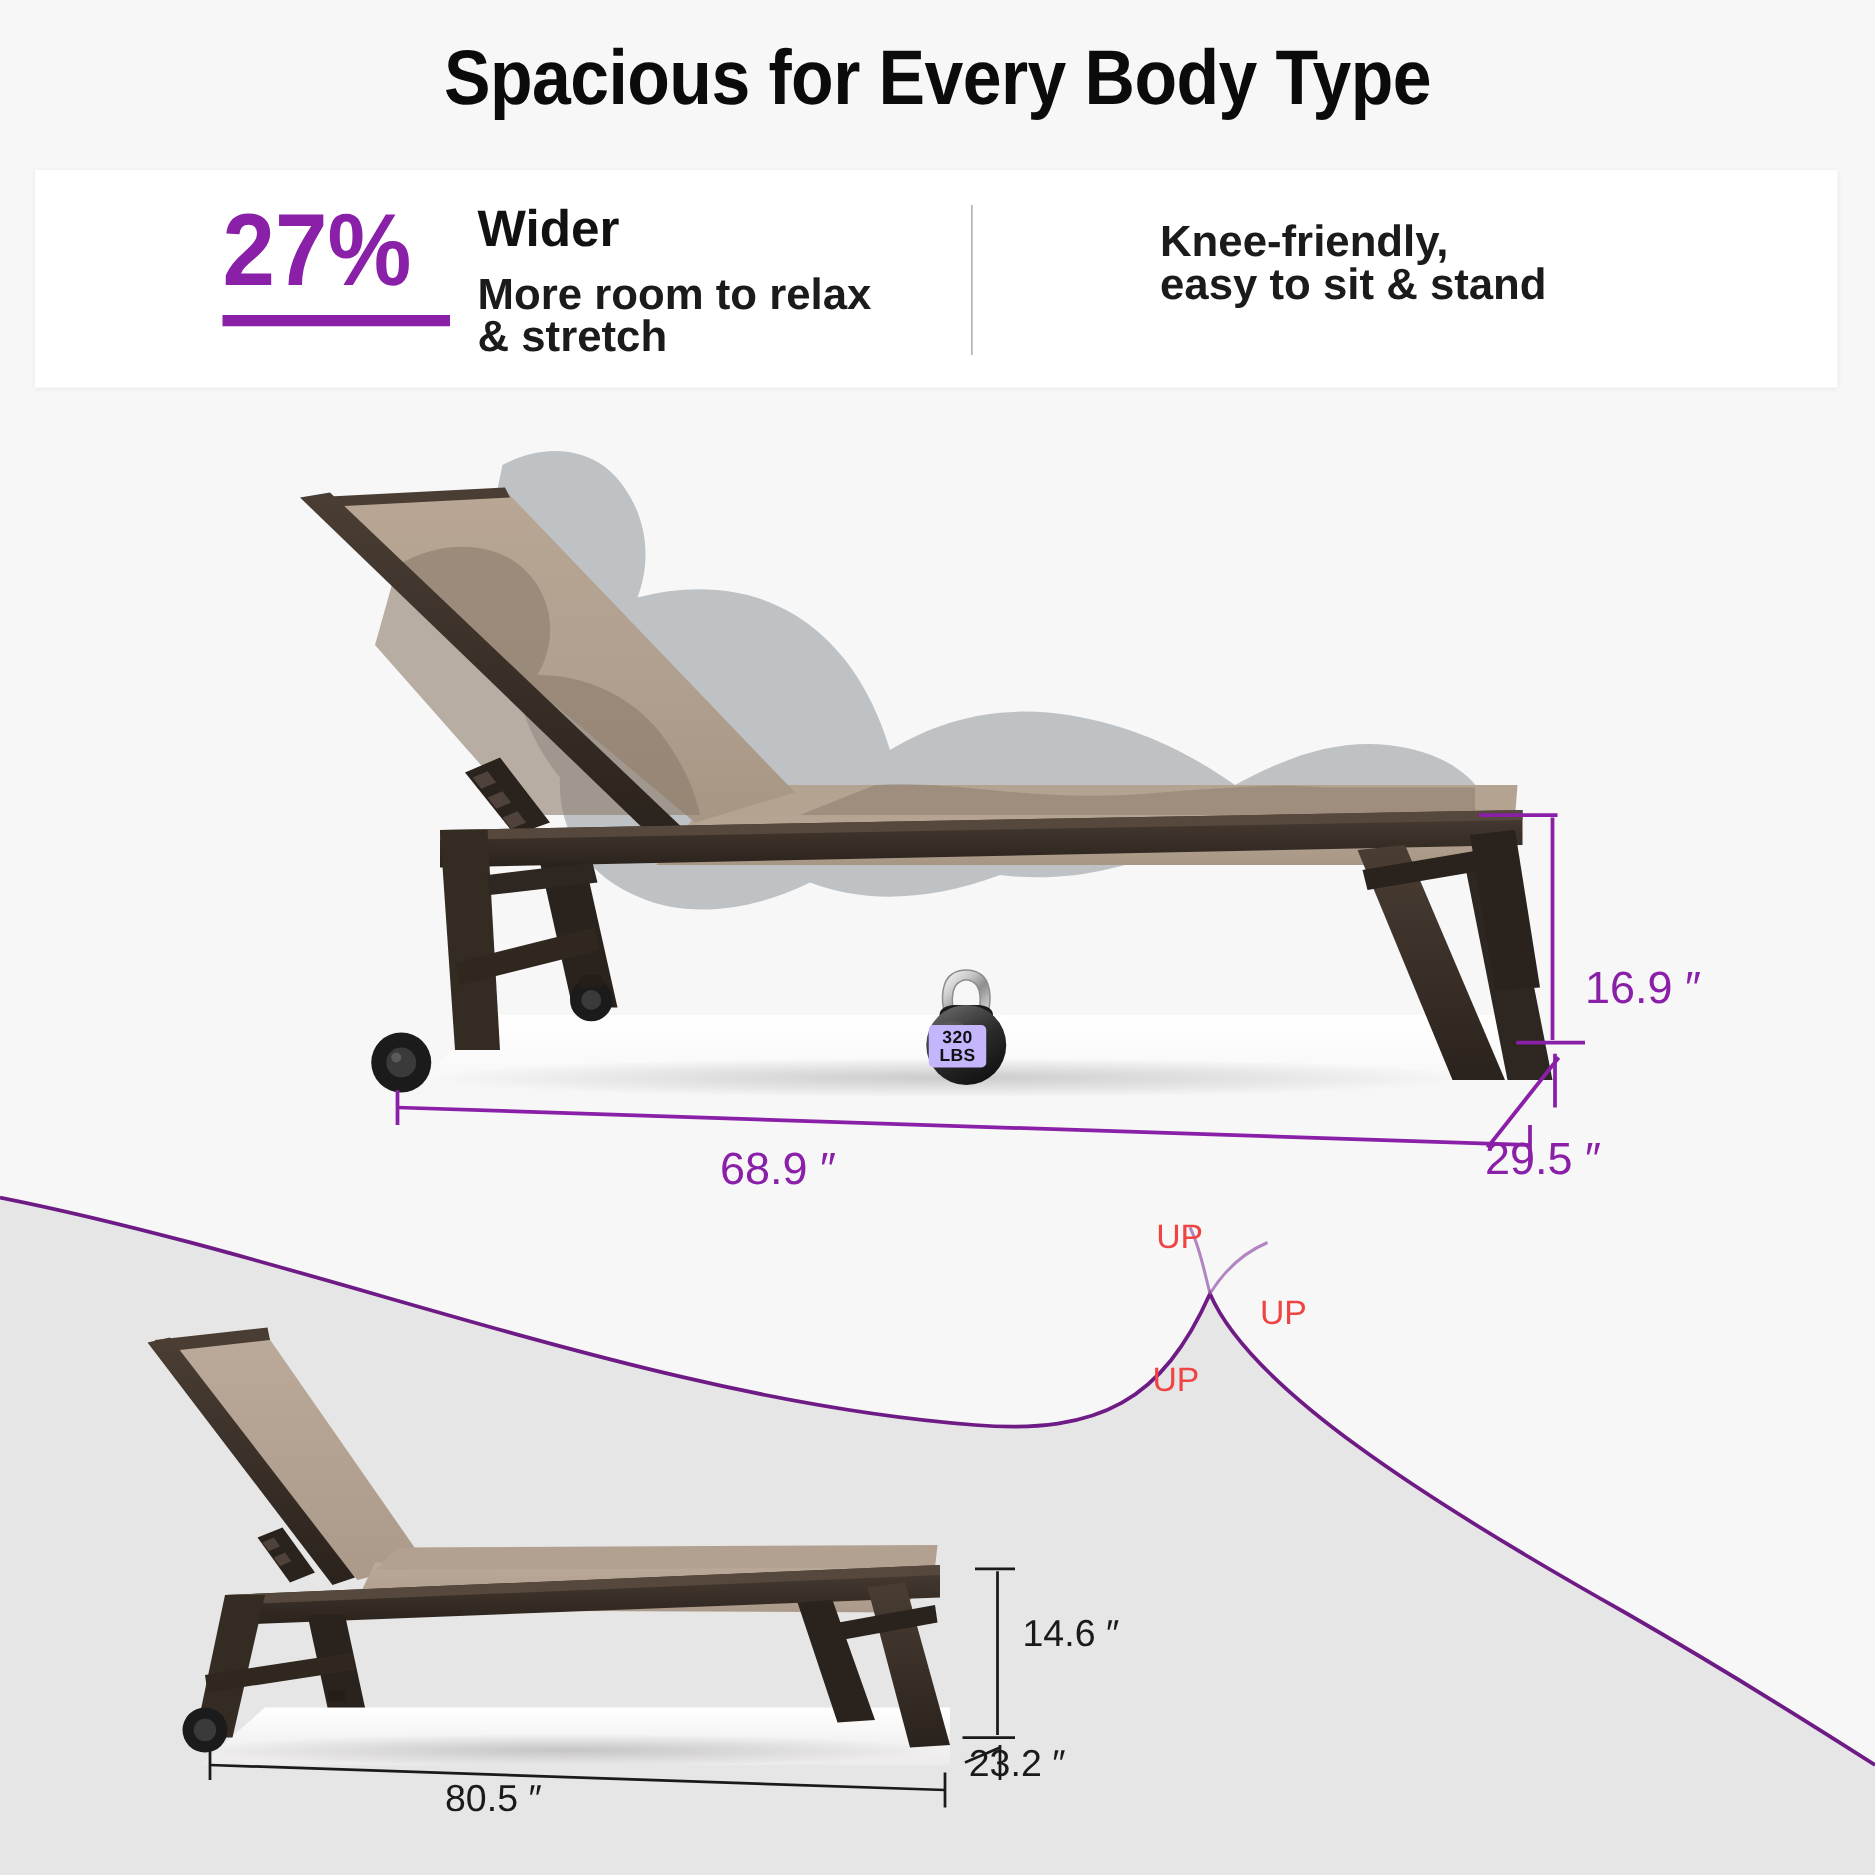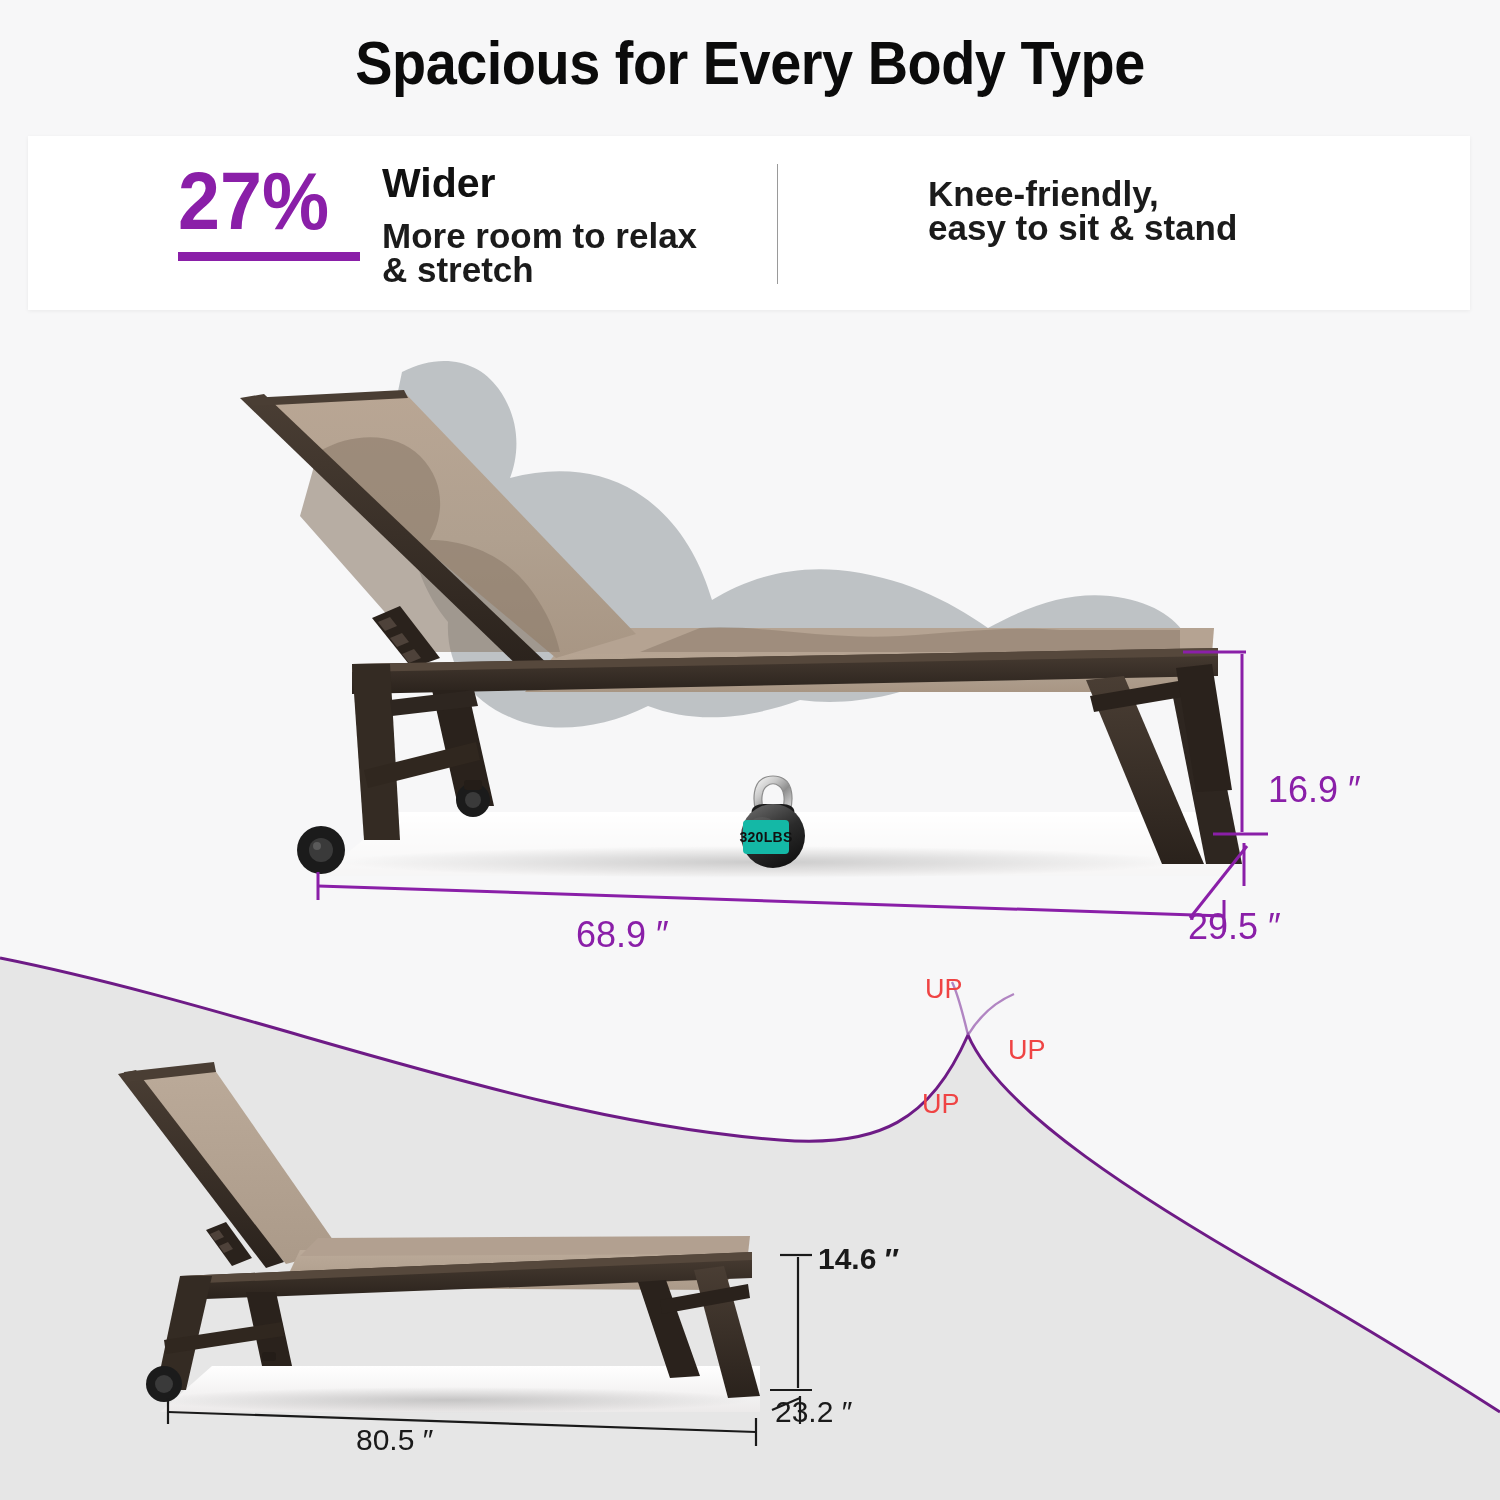--- a/index.html
+++ b/index.html
@@ -79,37 +79,37 @@
 
   
   .dim{position:absolute;white-space:nowrap;}
   .dim-purple{color:#8a1fa8;font-size:36px;line-height:40px;}
   .dim-dark{color:#1a1a1a;font-size:30px;line-height:34px;}
 
   .d-169{left:1268px;top:726px;margin-top:44px;}
   .d-295{left:1188px;top:907px;}
   .d-689{left:576px;top:915px;}
 
-  .d-146{left:818px;top:1242px;font-weight:bold;}
+  .d-146{left:818px;top:1291px;}
   .d-232{left:775px;top:1395px;}
   .d-642{left:356px;top:1423px;}
 
   
   .up-lbl{position:absolute;color:#ef4444;font-size:27px;line-height:30px;font-weight:normal;white-space:nowrap;}
   .up-1{left:925px;top:974px;}
   .up-2{left:1008px;top:1035px;}
   .up-3{left:922px;top:1089px;}
 
   
   .kb{position:absolute;left:726px;top:768px;width:94px;height:104px;}
   .kb-txt{
     position:absolute;left:17px;top:52px;
     width:46px;height:34px;
-    background:#14b8a6;border-radius:4px;
-    display:flex;flex-direction:row;align-items:center;justify-content:center;
+    background:#c4b5fd;border-radius:4px;
+    display:flex;flex-direction:column;align-items:center;justify-content:center;
     font-size:14px;line-height:15px;font-weight:bold;color:#111;
     letter-spacing:.3px;
   }
 </style>
 </head>
 <body>
 
 <div id="stage">
 
   <svg id="bg-art" viewBox="0 0 1500 1500">

